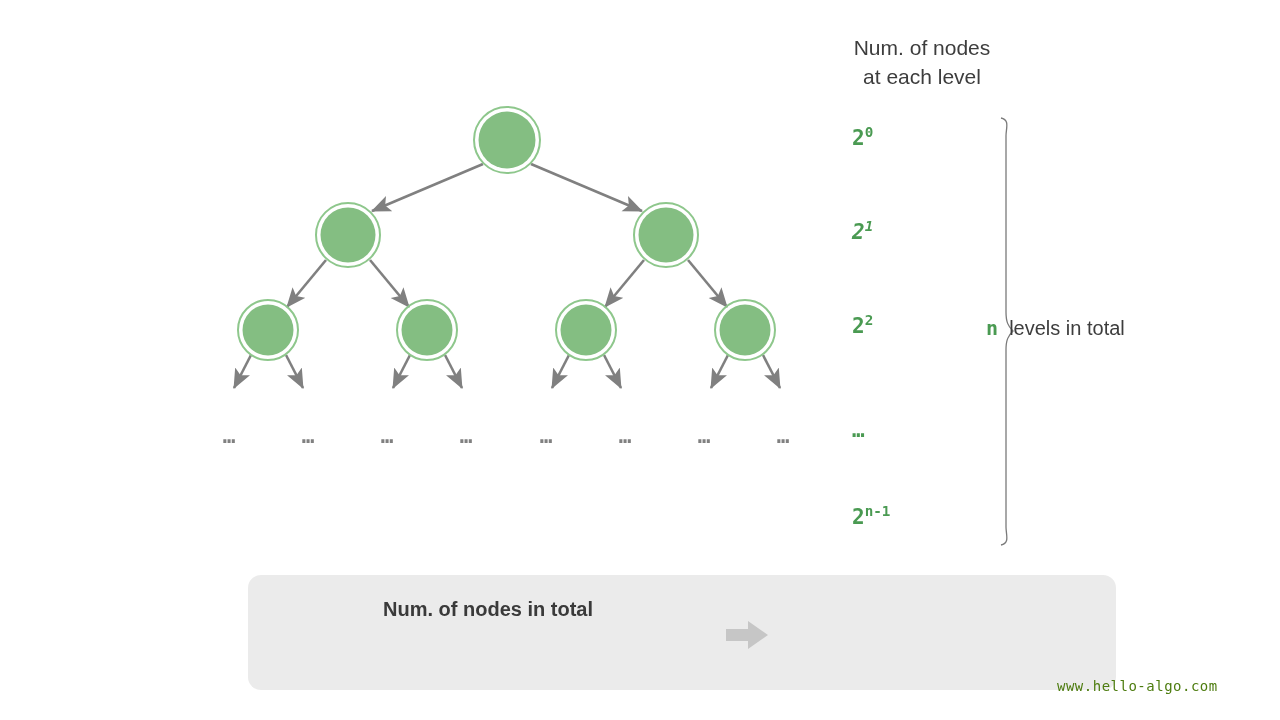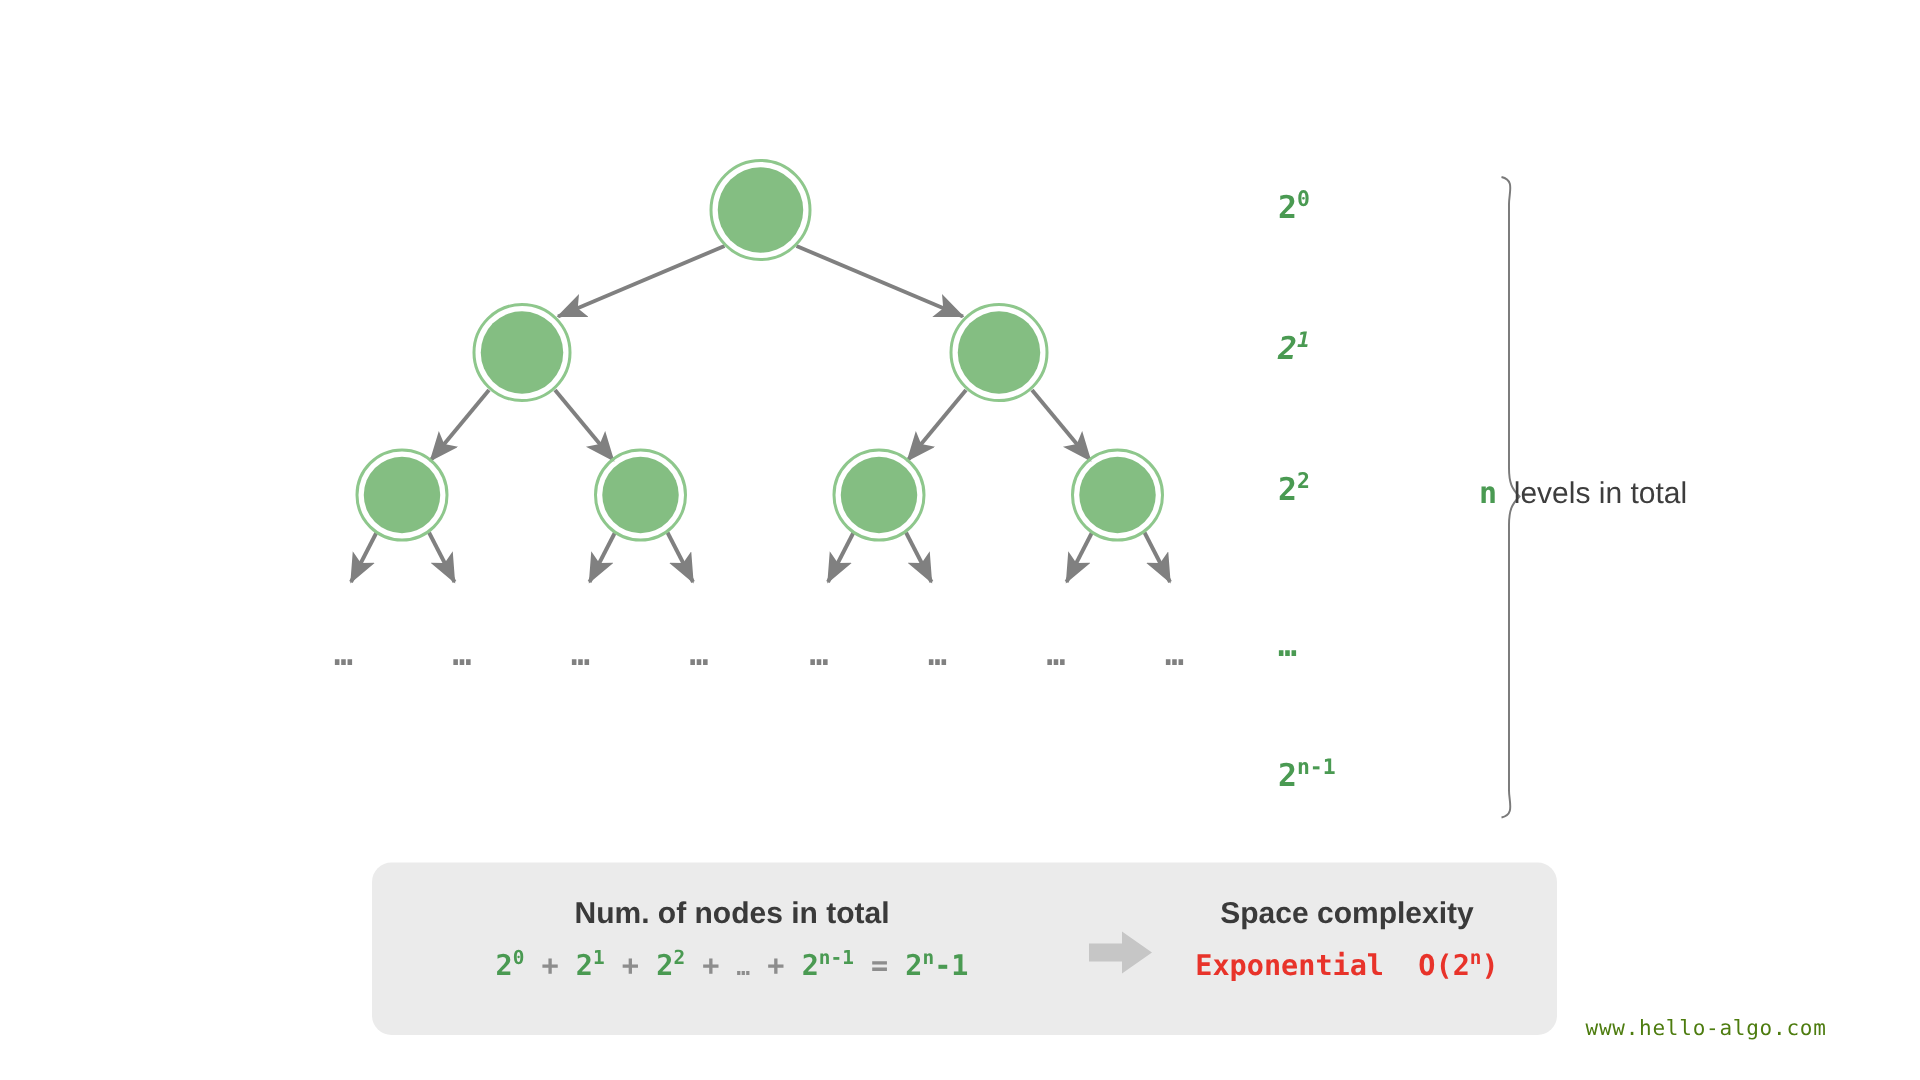--- a/index.html
+++ b/index.html
@@ -75,21 +75,21 @@
     font-weight: bold;
     color: #4a9a52;
     font-size: 20px;
   }
 
   
   #summary-panel {
     position: absolute;
     left: 248px;
     top: 575px;
-    width: 790px;
+    width: 868px;
     height: 115px;
     background: #ebebeb;
     border-radius: 13px;
   }
   .panel-col { position: absolute; text-align: center; }
   .panel-heading {
     font-family: "Liberation Sans", sans-serif;
     font-weight: bold;
     font-size: 20px;
     color: #3a3a3a;
@@ -207,45 +207,42 @@
       <text x="704" y="443">…</text>
       <text x="783" y="443">…</text>
     </g>
 
     <path fill="none" stroke="#7a7a7a" stroke-width="1.3" d="M1001,118 C1010,120 1006,128 1006,136
              L1006,312 C1006,322 1008,326 1013,331
              C1008,336 1006,340 1006,350
              L1006,527 C1006,535 1010,543 1001,545"></path>
   </svg>
 
+  <div class="legend-title">Num. of nodes
+at each level</div>
 
   <div class="level-label" style="top:126px;">2<sup>0</sup></div>
   <div class="level-label" style="top:220px;font-style:italic;">2<sup>1</sup></div>
   <div class="level-label" style="top:314px;">2<sup>2</sup></div>
   <div class="level-label dots" style="top:418px;">…</div>
   <div class="level-label" style="top:505px;">2<sup>n-1</sup></div>
 
   <div class="total-note">
     <span class="var">n</span>&nbsp;
     <span>levels in total</span>
   </div>
 
   <div id="summary-panel">
 
     <div class="panel-col" id="left-col">
       <div class="panel-heading">Num. of nodes in total</div>
-      <div class="panel-formula">2<sup>0</sup>&nbsp;<span class="op">+</span>&nbsp;2<sup>1</sup>&nbsp;<span class="op">+</span>&nbsp;2<sup>2</sup>&nbsp;<span class="op">+</span>&nbsp;<span class="ell">…</span>&nbsp;<span class="op">+</span>&nbsp;2<sup>n-1</sup>&nbsp;<span class="op">=</span>&nbsp;2<sup>n</sup>-1</div>
     </div>
 
     <svg id="panel-arrow" viewBox="0 0 42 32" xmlns="http://www.w3.org/2000/svg">
       <path d="M0,10 L22,10 L22,2 L42,16 L22,30 L22,22 L0,22 Z" fill="#c6c6c6"></path>
     </svg>
 
-    <div class="panel-col" id="right-col">
-      <div class="panel-heading">Space complexity</div>
-      <div class="panel-result"><span>Exponential</span>&nbsp;&nbsp;O(2<sup>n</sup>)</div>
-    </div>
 
   </div>
 
   <div id="watermark">www.hello-algo.com</div>
 
 </div>
 
 </body></html>

